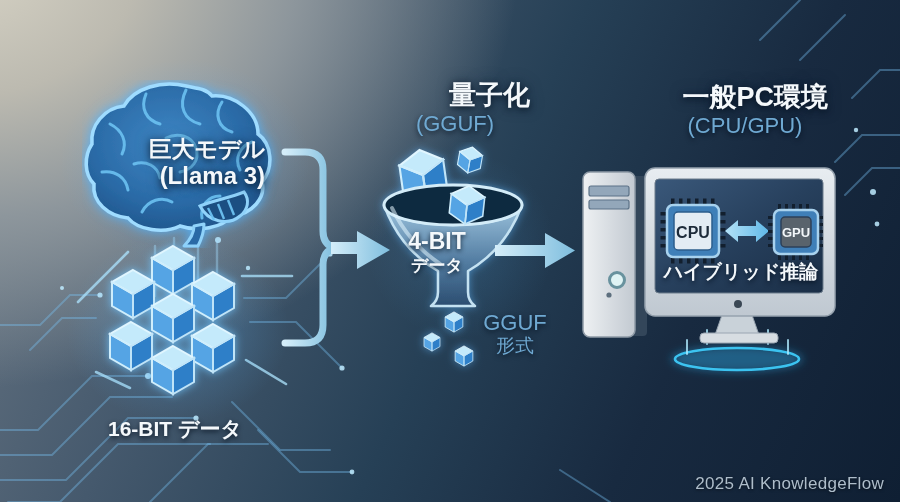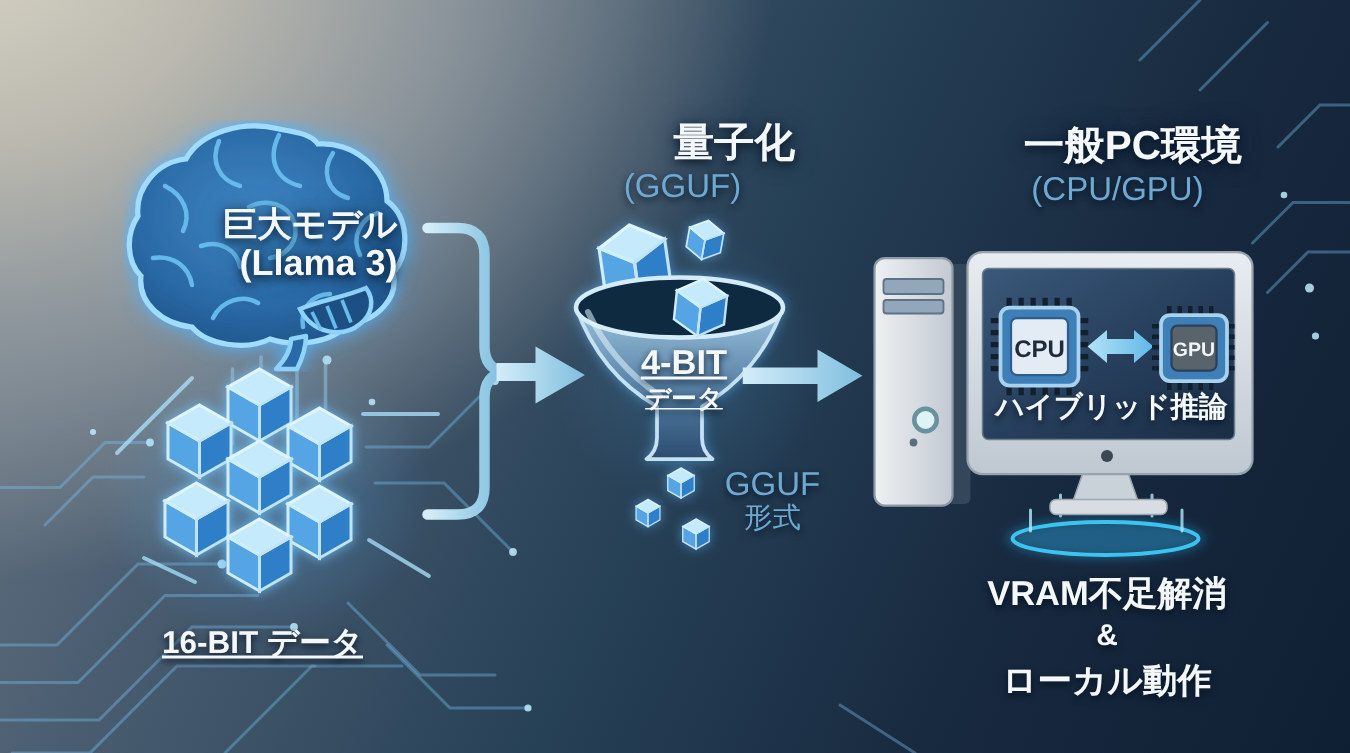--- a/index.html
+++ b/index.html
@@ -142,21 +142,21 @@
       <use href="#cube" transform="translate(88,32)"></use>
       <use href="#cube" transform="translate(48,56)"></use>
       <use href="#cube" transform="translate(128,58)"></use>
       <use href="#cube" transform="translate(88,80)"></use>
       <use href="#cube" transform="translate(46,108)"></use>
       <use href="#cube" transform="translate(128,110)"></use>
       <use href="#cube" transform="translate(88,132)"></use>
     </g>
   </svg>
 
-  <div class="abs cap" style="left:80px;top:415px;width:190px;font-size:21px;text-decoration:underline;">16-BIT データ</div>
+  <div class="abs cap" style="left:80px;top:415px;width:190px;font-size:21px;">16-BIT データ</div>
 
   <svg class="abs" style="left:265px;top:135px" width="135" height="225" viewBox="0 0 135 225">
     <defs>
       <linearGradient id="arrowGrad" x1="0" y1="0" x2="1" y2="0">
         <stop offset="0%" stop-color="#d4edf9"></stop>
           <stop offset="100%" stop-color="#7fbede"></stop>
       </linearGradient>
     </defs>
     <g fill="none" stroke="url(#arrowGrad)" stroke-width="7" stroke-linecap="round">
       <path d="M20,17 H40 Q58,17 58,35 V96 Q58,110 70,113"></path>
@@ -191,21 +191,21 @@
       <path d="M20,66 Q36,100 68,122" fill="none" stroke="rgba(225,245,255,.55)" stroke-width="4" stroke-linecap="round"></path>
 
       <use href="#cube" transform="translate(95,63) scale(.8) rotate(6)"></use>
 
       <use href="#cube" transform="translate(82,180) scale(.42)"></use>
       <use href="#cube" transform="translate(60,200) scale(.38)"></use>
       <use href="#cube" transform="translate(92,214) scale(.42)"></use>
     </g>
   </svg>
 
-  <div class="abs cap" style="left:396px;top:228px;width:120px;font-size:23px;line-height:1.2;text-decoration:underline;">
+  <div class="abs cap" style="left:377px;top:228px;width:120px;font-size:23px;line-height:1.2;">
     <div>4-BIT</div>
     <div style="font-size:17px;">データ</div>
   </div>
 
   <div class="abs sub" style="left:475px;top:310px;width:80px;font-size:22px;line-height:1.15;">
     <div>GGUF</div>
     <div style="font-size:19px;">形式</div>
   </div>
 
 
@@ -291,20 +291,16 @@
       <line x1="196" y1="58" x2="196" y2="92" stroke="#121f2e" stroke-width="6" stroke-dasharray="3 4"></line>
       <line x1="245" y1="58" x2="245" y2="92" stroke="#121f2e" stroke-width="6" stroke-dasharray="3 4"></line>
       <rect x="199" y="52" width="44" height="44" rx="6" fill="#3f7fb8" stroke="#a8d2ee" stroke-width="2.5"></rect>
       <rect x="206" y="59" width="30" height="30" rx="4" fill="#59636c" stroke="#2c4058" stroke-width="1.5"></rect>
       <text x="221" y="79" text-anchor="middle" font-family="Liberation Sans,sans-serif" font-size="13" font-weight="bold" fill="#f2f6f9">GPU</text>
     </g>
   </svg>
 
   <div class="abs cap" style="left:655px;top:260px;width:172px;font-size:19px;">ハイブリッド推論</div>
 
-  <div class="abs cap" style="left:638px;top:380px;width:200px;font-size:23px;line-height:1.35;">
-    <div>VRAM不足解消</div>
-    <div style="font-size:20px;">&amp;</div>
-    <div>ローカル動作</div>
-  </div>
-
+
+  <div class="abs footer-credit" style="right:16px;bottom:8px;">2025 AI KnowledgeFlow</div>
 
 </div>
 
 </body></html>

